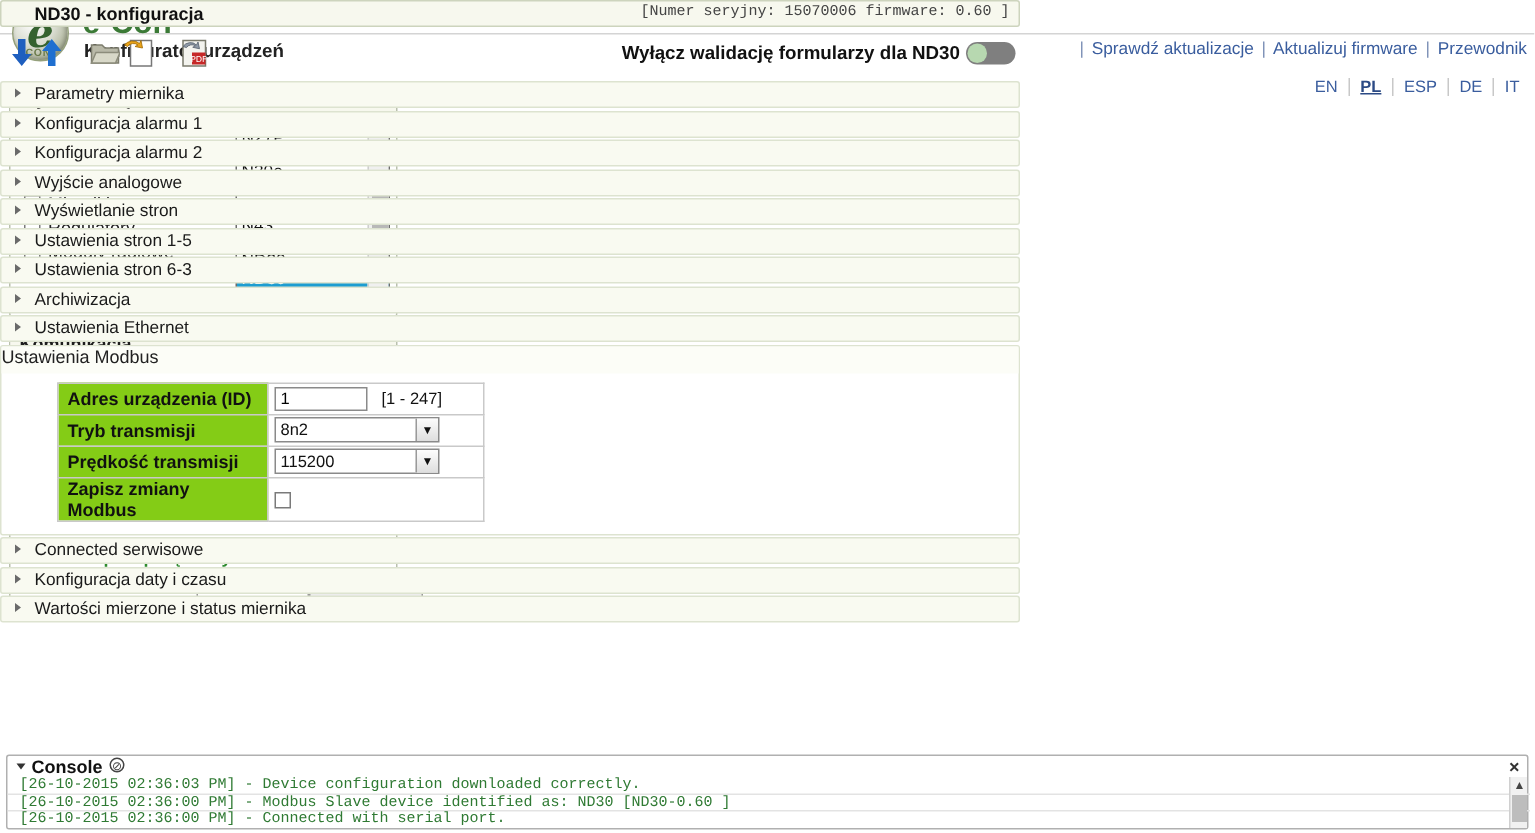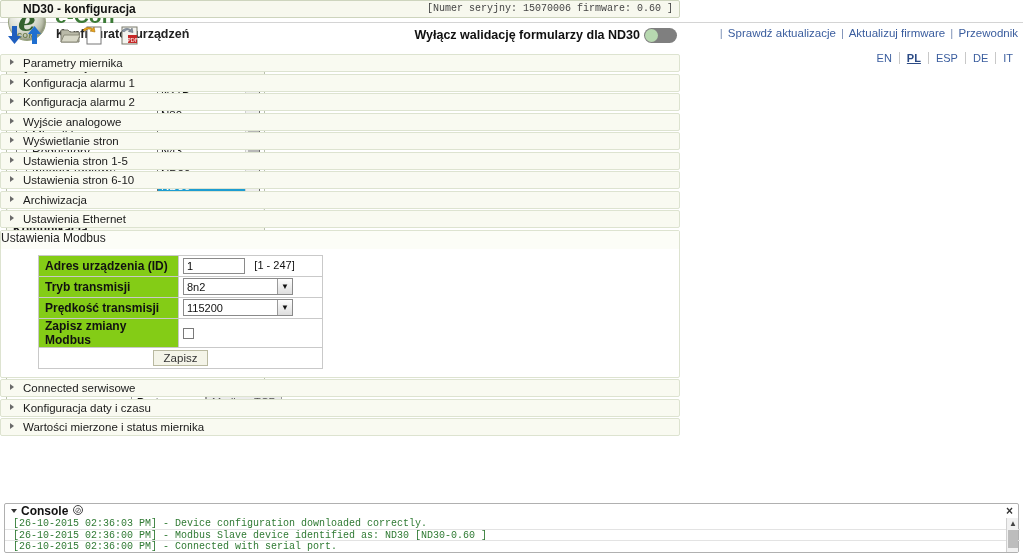--- a/index.html
+++ b/index.html
@@ -520,21 +520,21 @@
       <div class="acc-item">
         <span class="tri"></span>
         <span class="acc-label">Wyświetlanie stron</span>
       </div>
       <div class="acc-item">
         <span class="tri"></span>
         <span class="acc-label">Ustawienia stron 1-5</span>
       </div>
       <div class="acc-item">
         <span class="tri"></span>
-        <span class="acc-label">Ustawienia stron 6-10</span>
+        <span class="acc-label">Ustawienia stron 6-3</span>
       </div>
       <div class="acc-item">
         <span class="tri"></span>
         <span class="acc-label">Archiwizacja</span>
       </div>
       <div class="acc-item">
         <span class="tri"></span>
         <span class="acc-label">Ustawienia Ethernet</span>
       </div>
 
@@ -569,25 +569,20 @@
                 <span class="arrowbox">▼</span>
               </span>
             </td>
           </tr>
           <tr>
             <td class="lbl">Zapisz zmiany Modbus</td>
             <td class="val">
               <span class="mb-chk"></span>
             </td>
           </tr>
-          <tr class="mb-save-row">
-            <td colspan="2">
-              <button class="mb-save">Zapisz</button>
-            </td>
-          </tr>
         </tbody>
           </table>
       </div>
 
       <div class="acc-item">
         <span class="tri"></span>
         <span class="acc-label">Connected serwisowe</span>
       </div>
       <div class="acc-item">
         <span class="tri"></span>

